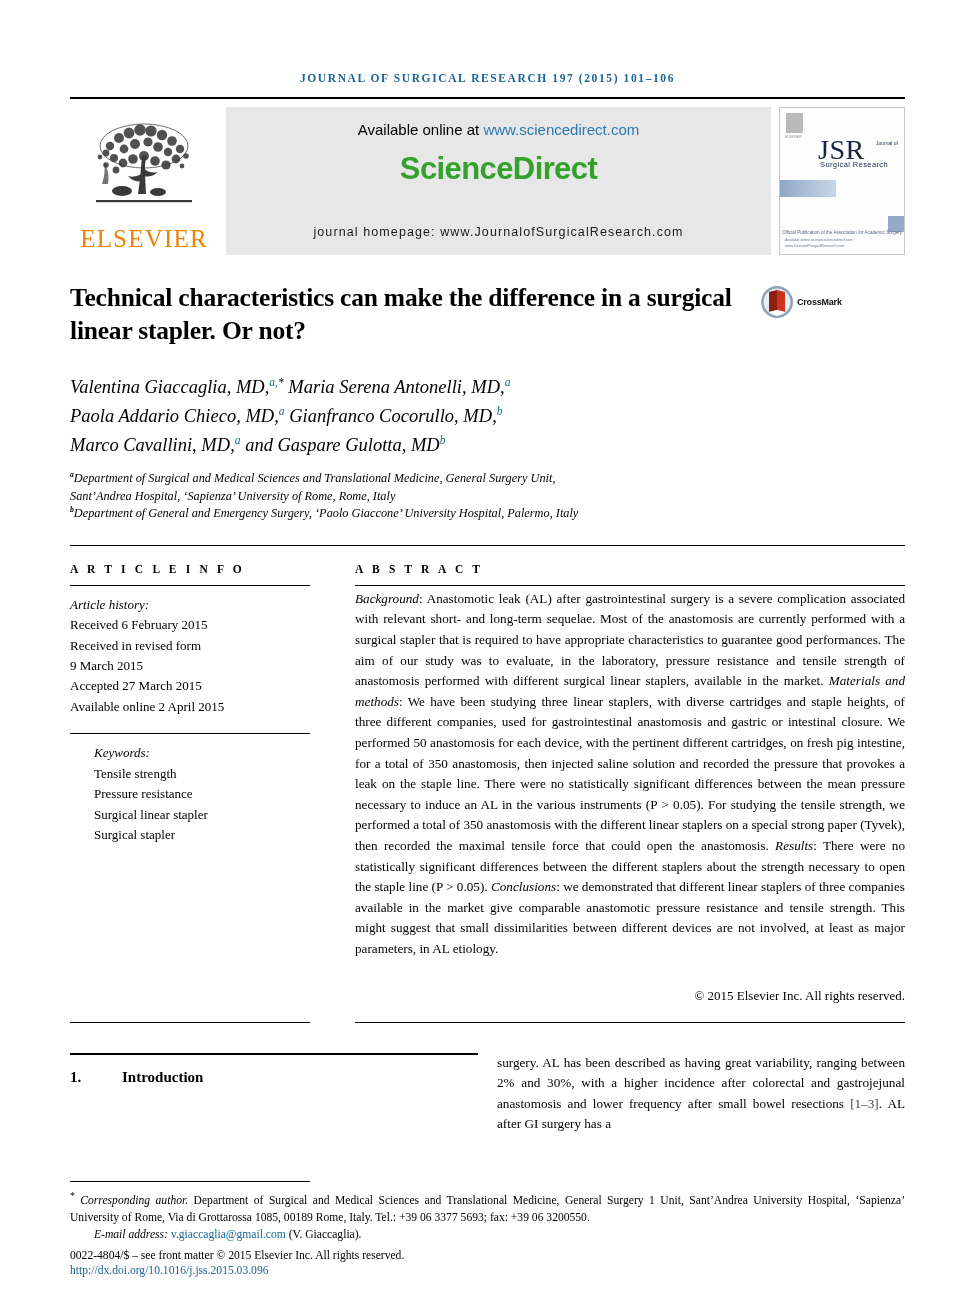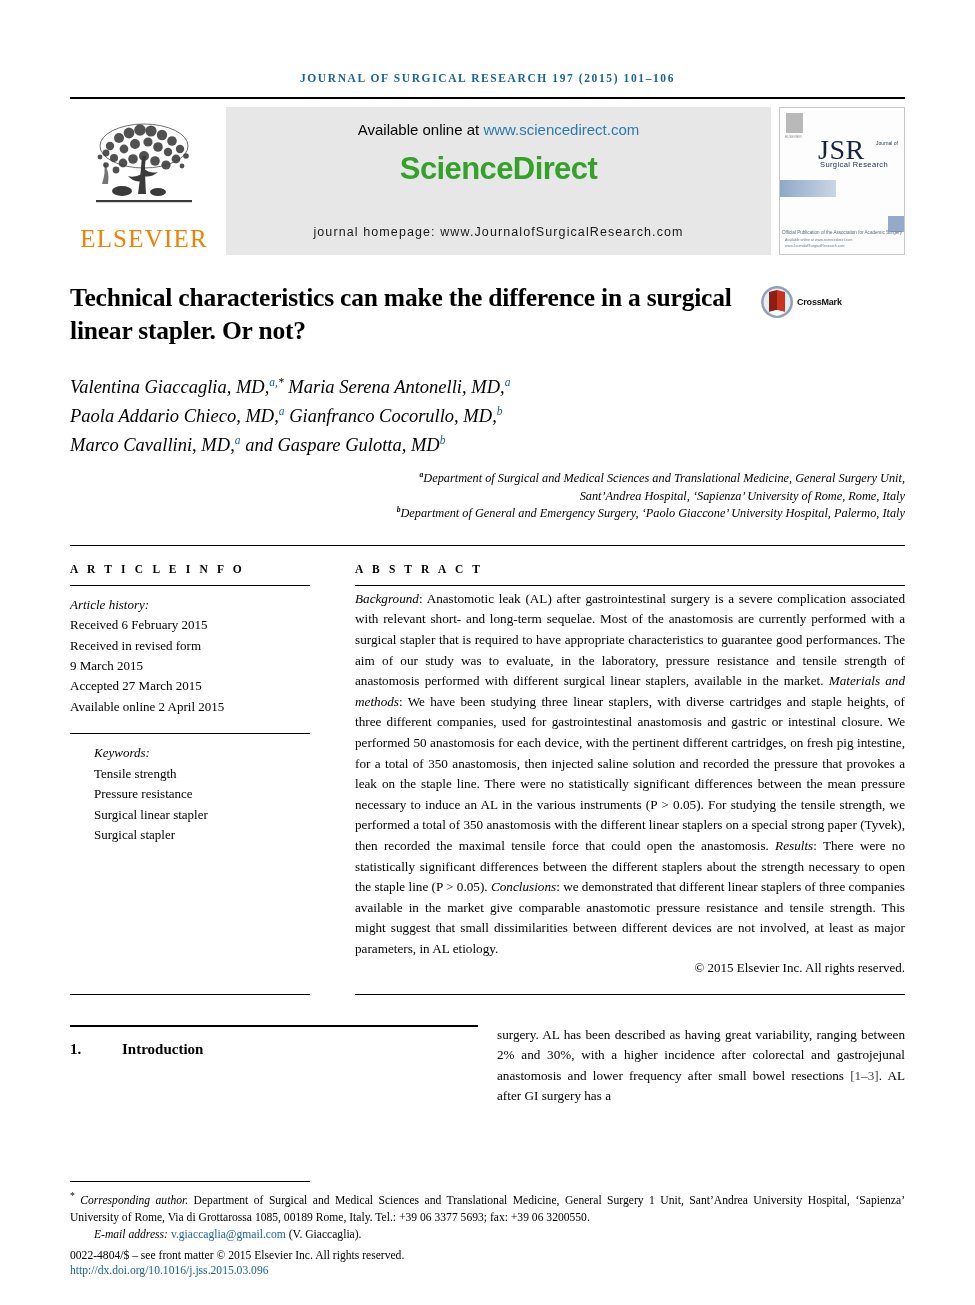--- a/index.html
+++ b/index.html
@@ -209,21 +209,20 @@
     font-size: 0.62em;
     vertical-align: super;
   }
   .authors .star { color: #000; }
   .aff {
     margin-top: 11px;
     font-style: italic;
     font-size: 12.3px;
     line-height: 1.42;
     font-family: "Liberation Serif", serif;
-    text-align: right;
   }
   .aff sup { color: #000; font-weight: bold; }
 
   
   .rule-med {
     border-top: 1.6px solid #000;
     margin-top: 22px;
   }
   .two-col {
     display: flex;
@@ -265,21 +264,21 @@
     margin-top: 3px;
     font-size: 13.2px;
     line-height: 1.56;
     text-align: justify;
     font-family: "Liberation Serif", serif;
   }
   .abstract-body .lead { font-style: italic; }
   .copyright {
     text-align: right;
     font-size: 13px;
-    margin-top: 0;
+    margin-top: 28px;
   }
   .abs-left-rule {
     border-top: 1.6px solid #000;
     width: 240px;
   }
   .rules-row { display: flex; margin-top: 18px; }
   .rules-row .gap { width: 45px; }
   .rules-row .right { flex: 1 1 auto; border-top: 1.6px solid #000; }
 
   

